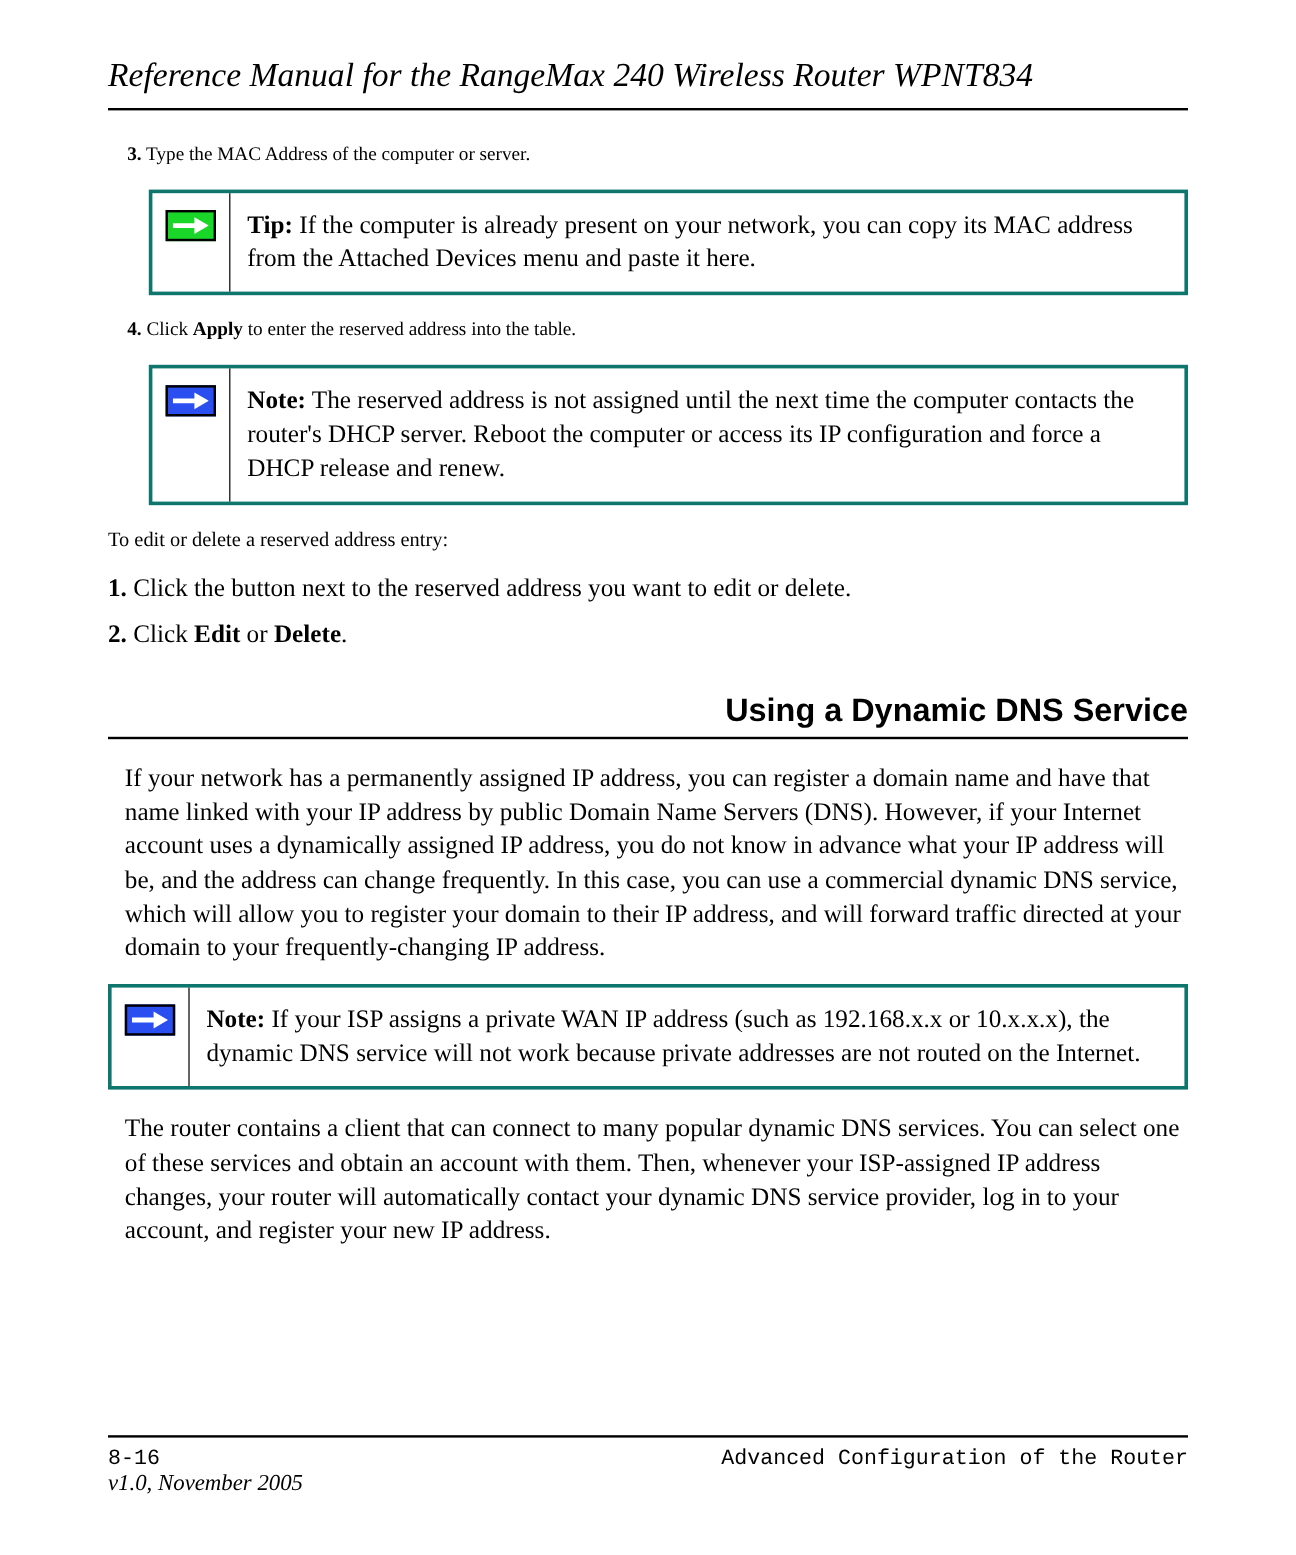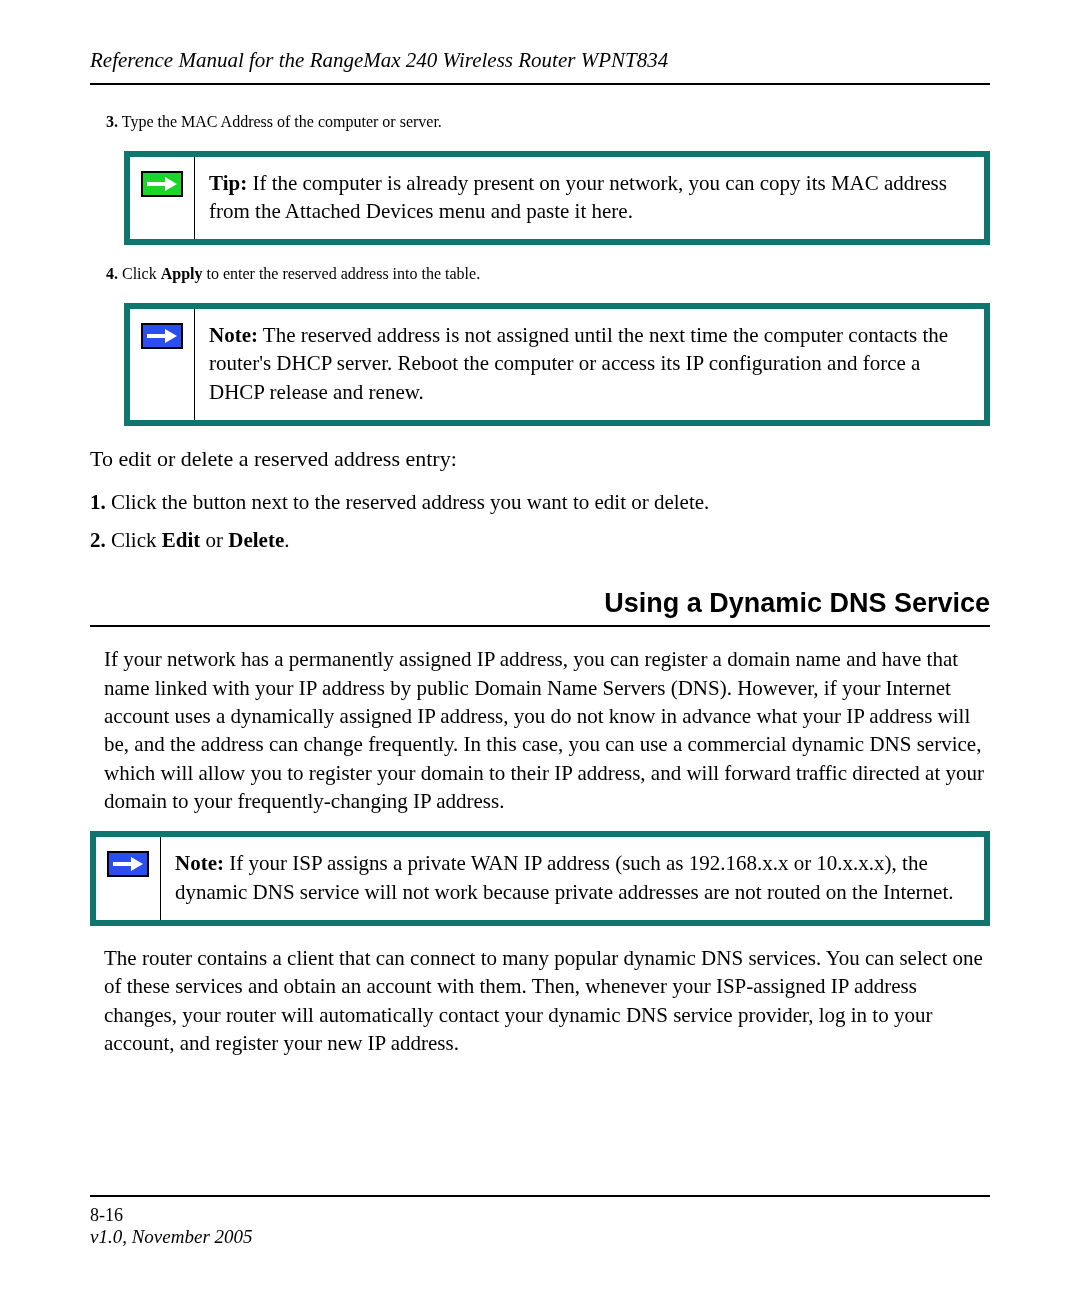--- a/index.html
+++ b/index.html
@@ -6,40 +6,40 @@
   .page{
     width:1080px;height:1296px;
     box-sizing:border-box;
     padding:48px 90px 40px 90px;
     font-family:"Times New Roman",Times,serif;
     color:#000;
     position:relative;
   }
   .running-header{
     font-style:italic;
-    font-size:21px;
+    font-size:28px;
     border-bottom:2px solid #000;
     padding-bottom:10px;
     margin-bottom:26px;
   }
   ol.top-list{
     list-style:none;
     padding:0;margin:16px;
     font-size:16px;
   }
   ol.top-list > li{
     margin:0 0 18px 0;
     padding-left:34px;
     text-indent:-34px;
     line-height:1.35;
   }
   ol.top-list .num{font-weight:bold;}
   .callout{
     margin:14px 0 18px 34px;  
-    border:6px solid #0f766e;
+    border:3px solid #0f766e;
     display:flex;
   }
   .callout .icon-cell{
     border-right:1px solid #000;
     width:64px;min-width:64px;
     display:flex;align-items:flex-start;justify-content:center;
     padding-top:14px;
   }
   .callout .text-cell{
     padding:12px 14px 14px 14px;
@@ -53,21 +53,21 @@
   .arrow-icon{
     width:42px;height:26px;
     border:2px solid #000;
     display:flex;align-items:center;justify-content:center;
     box-sizing:border-box;
   }
   .arrow-icon svg{width:30px;height:16px;display:block;}
   .arrow-green{background:#19d629;}
   .arrow-blue{background:#2a4ef0;}
   .body-para{
-    font-size:22px;
+    font-size:17px;
     line-height:1.35;
     margin:0 0 14px 0;
   }
   ol.edit-list{
     list-style:none;padding:0;margin:0 0 30px 0;
     font-size:21px;
   }
   ol.edit-list > li{
     padding-left:34px;text-indent:-34px;
     line-height:1.35;margin-bottom:10px;
@@ -87,21 +87,21 @@
     margin:18px 0 16px 14px;
   }
   .footer{
     position:absolute;
     left:90px;right:90px;bottom:48px;
   }
   .footer-rule{
     border-top:2px solid #000;
     padding-top:8px;
     display:flex;justify-content:space-between;
-    font-family:Liberation Serif, serif;
+    font-family:Liberation Mono, monospace;
     font-size:18px;
   }
   .footer-center{
     font-style:italic;
     font-family:"Times New Roman",Times,serif;
     font-size:19px;
   }
   b{font-weight:bold;text-align:right;}
 </style>
 </head>
@@ -179,17 +179,18 @@
     <div class="text-cell">
       <span class="label">Note:</span><span> If your ISP assigns a private WAN IP address (such as 192.168.x.x or 10.x.x.x), the dynamic DNS service will not work because private addresses are not routed on the Internet.</span>
     </div>
   </div>
 
   <p class="ddns-para">The router contains a client that can connect to many popular dynamic DNS services. You can select one of these services and obtain an account with them. Then, whenever your ISP-assigned IP address changes, your router will automatically contact your dynamic DNS service provider, log in to your account, and register your new IP address.</p>
 
   <div class="footer">
     <div class="footer-rule">
       <span>8-16</span>
+      <span>Advanced Configuration of the Router</span>
     </div>
     <div class="footer-center">v1.0, November 2005</div>
   </div>
 
 </div>
 
 </body></html>

